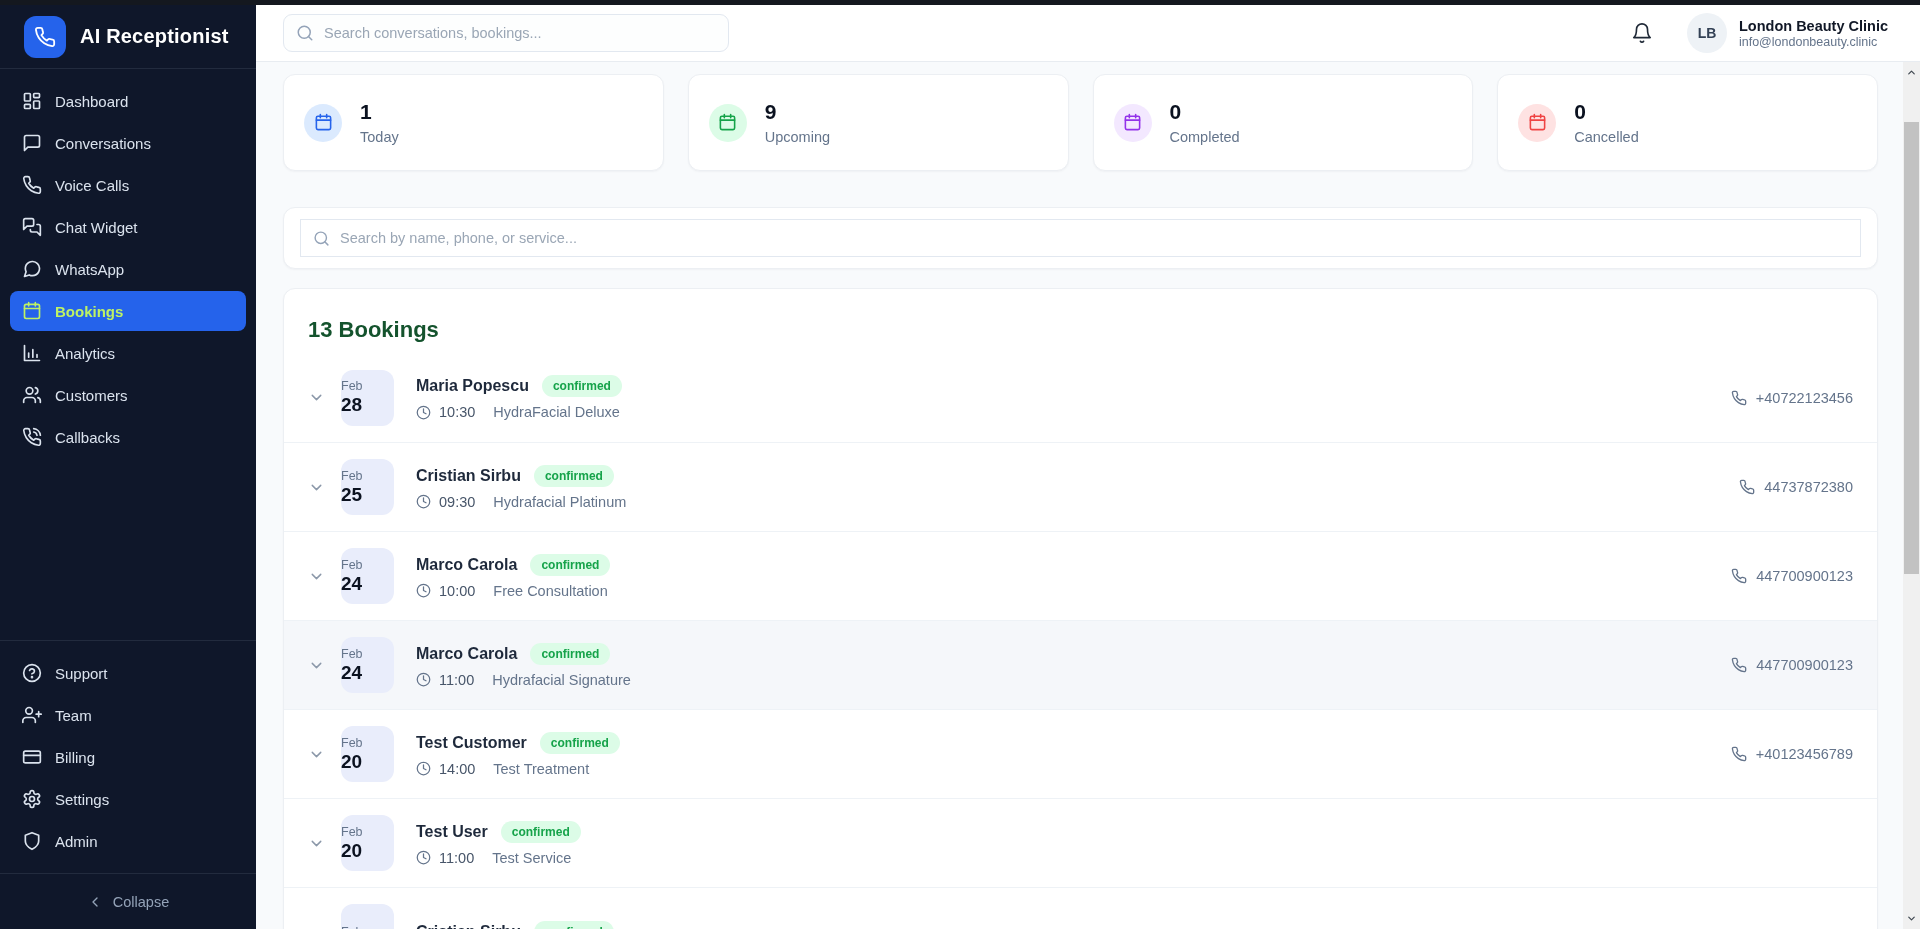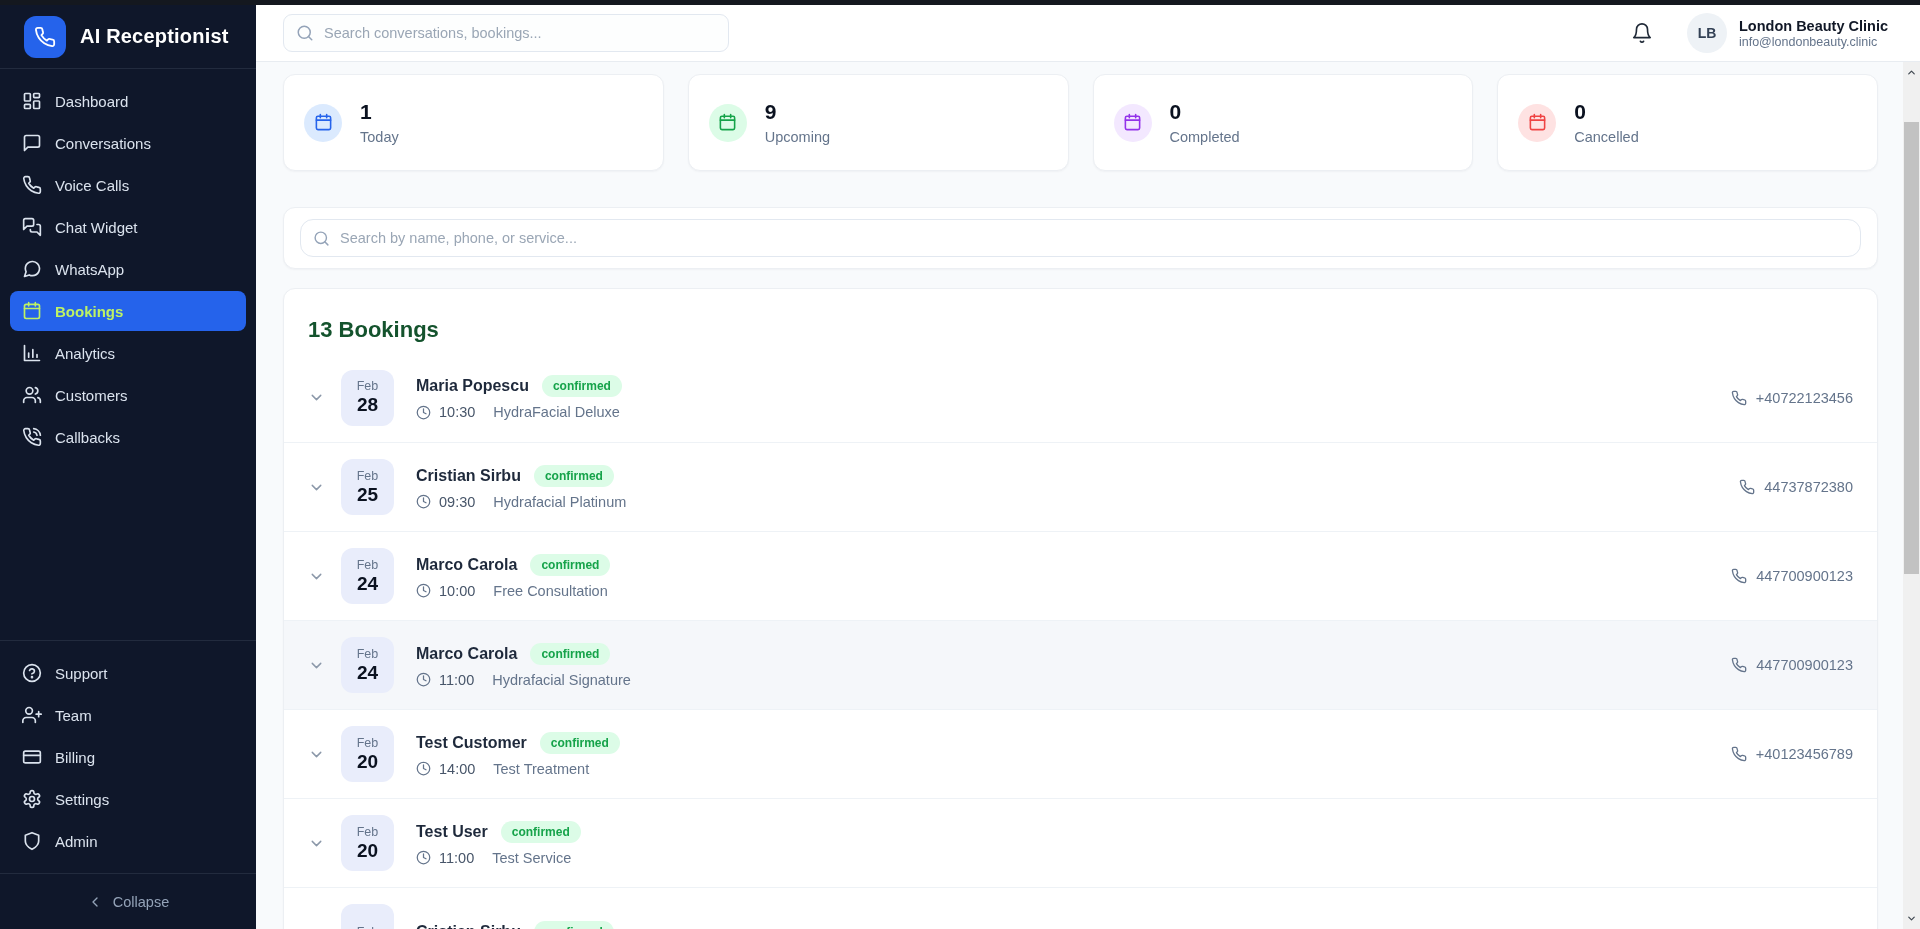--- a/index.html
+++ b/index.html
@@ -55,38 +55,38 @@
                box-shadow:0 1px 2px rgba(16,24,40,.04); }
   .statcirc { width:38px; height:38px; border-radius:50%; display:flex; align-items:center;
               justify-content:center; flex:none; }
   .statcirc .ic { width:19px; height:19px; }
   .stat-col { display:flex; flex-direction:column; gap:5px; }
   .stat-value { font-size:21px; font-weight:700; color:#0b1220; }
   .stat-label { font-size:14.5px; color:#64748b; }
 
   .filter-card { margin-top:36px; background:#fff; border:1px solid #eceff3; border-radius:12px;
                  padding:11px 16px; box-shadow:0 1px 2px rgba(16,24,40,.04); }
-  .filter-input { height:38px; border:1px solid #e2e8f0; border-radius:13px; display:flex;
+  .filter-input { height:38px; border:1px solid #e2e8f0; border-radius:0; display:flex;
                   align-items:center; gap:10px; padding:0 12px; color:#94a3b8; background:#fff; }
   .filter-input .ic { width:17px; height:17px; }
   .filter-input input { border:none; outline:none; flex:1; font-size:14.5px;
                         font-family:"Liberation Sans", sans-serif; color:#1f2937; }
   .filter-input input::placeholder { color:#9aa6b5; }
 
   .bookings-card { margin-top:19px; background:#fff; border:1px solid #eceff3; border-radius:12px;
                    box-shadow:0 1px 2px rgba(16,24,40,.04); overflow:hidden; }
   .bk-header { padding:28px 24px 10px; }
   .bk-title { font-size:22px; font-weight:700; color:#14532d; }
   .brow { display:flex; align-items:center; padding:0 24px; height:89px; cursor:pointer; }
   .brow + .brow { border-top:1px solid #eef2f6; }
   .brow.highlighted { background:#f5f7fa; }
   .chev { color:#8b98a9; margin-right:16px; display:flex; }
   .chev .ic { width:17px; height:17px; }
   .datebox { width:53px; height:56px; border-radius:12px; background:#e9edfb; display:flex;
-             flex-direction:column; align-items:center; justify-content:center; gap:1px;
+             flex-direction:column; justify-content:center; gap:1px;
              margin-right:22px; flex:none; }
   .mon { font-size:12.5px; color:#64748b; }
   .day { font-size:19px; font-weight:700; color:#0b1220; }
   .binfo { flex:1; display:flex; flex-direction:column; gap:7px; }
   .line1 { display:flex; align-items:center; gap:13px; }
   .bname { font-size:16px; font-weight:600; color:#1e293b; }
   .badge { background:#dcfce7; color:#16a34a; font-size:12px; font-weight:600;
            padding:4px 11px; border-radius:999px; }
   .line2 { display:flex; align-items:center; gap:8px; font-size:14.5px; }
   .line2 .ic { width:15px; height:15px; color:#64748b; }

